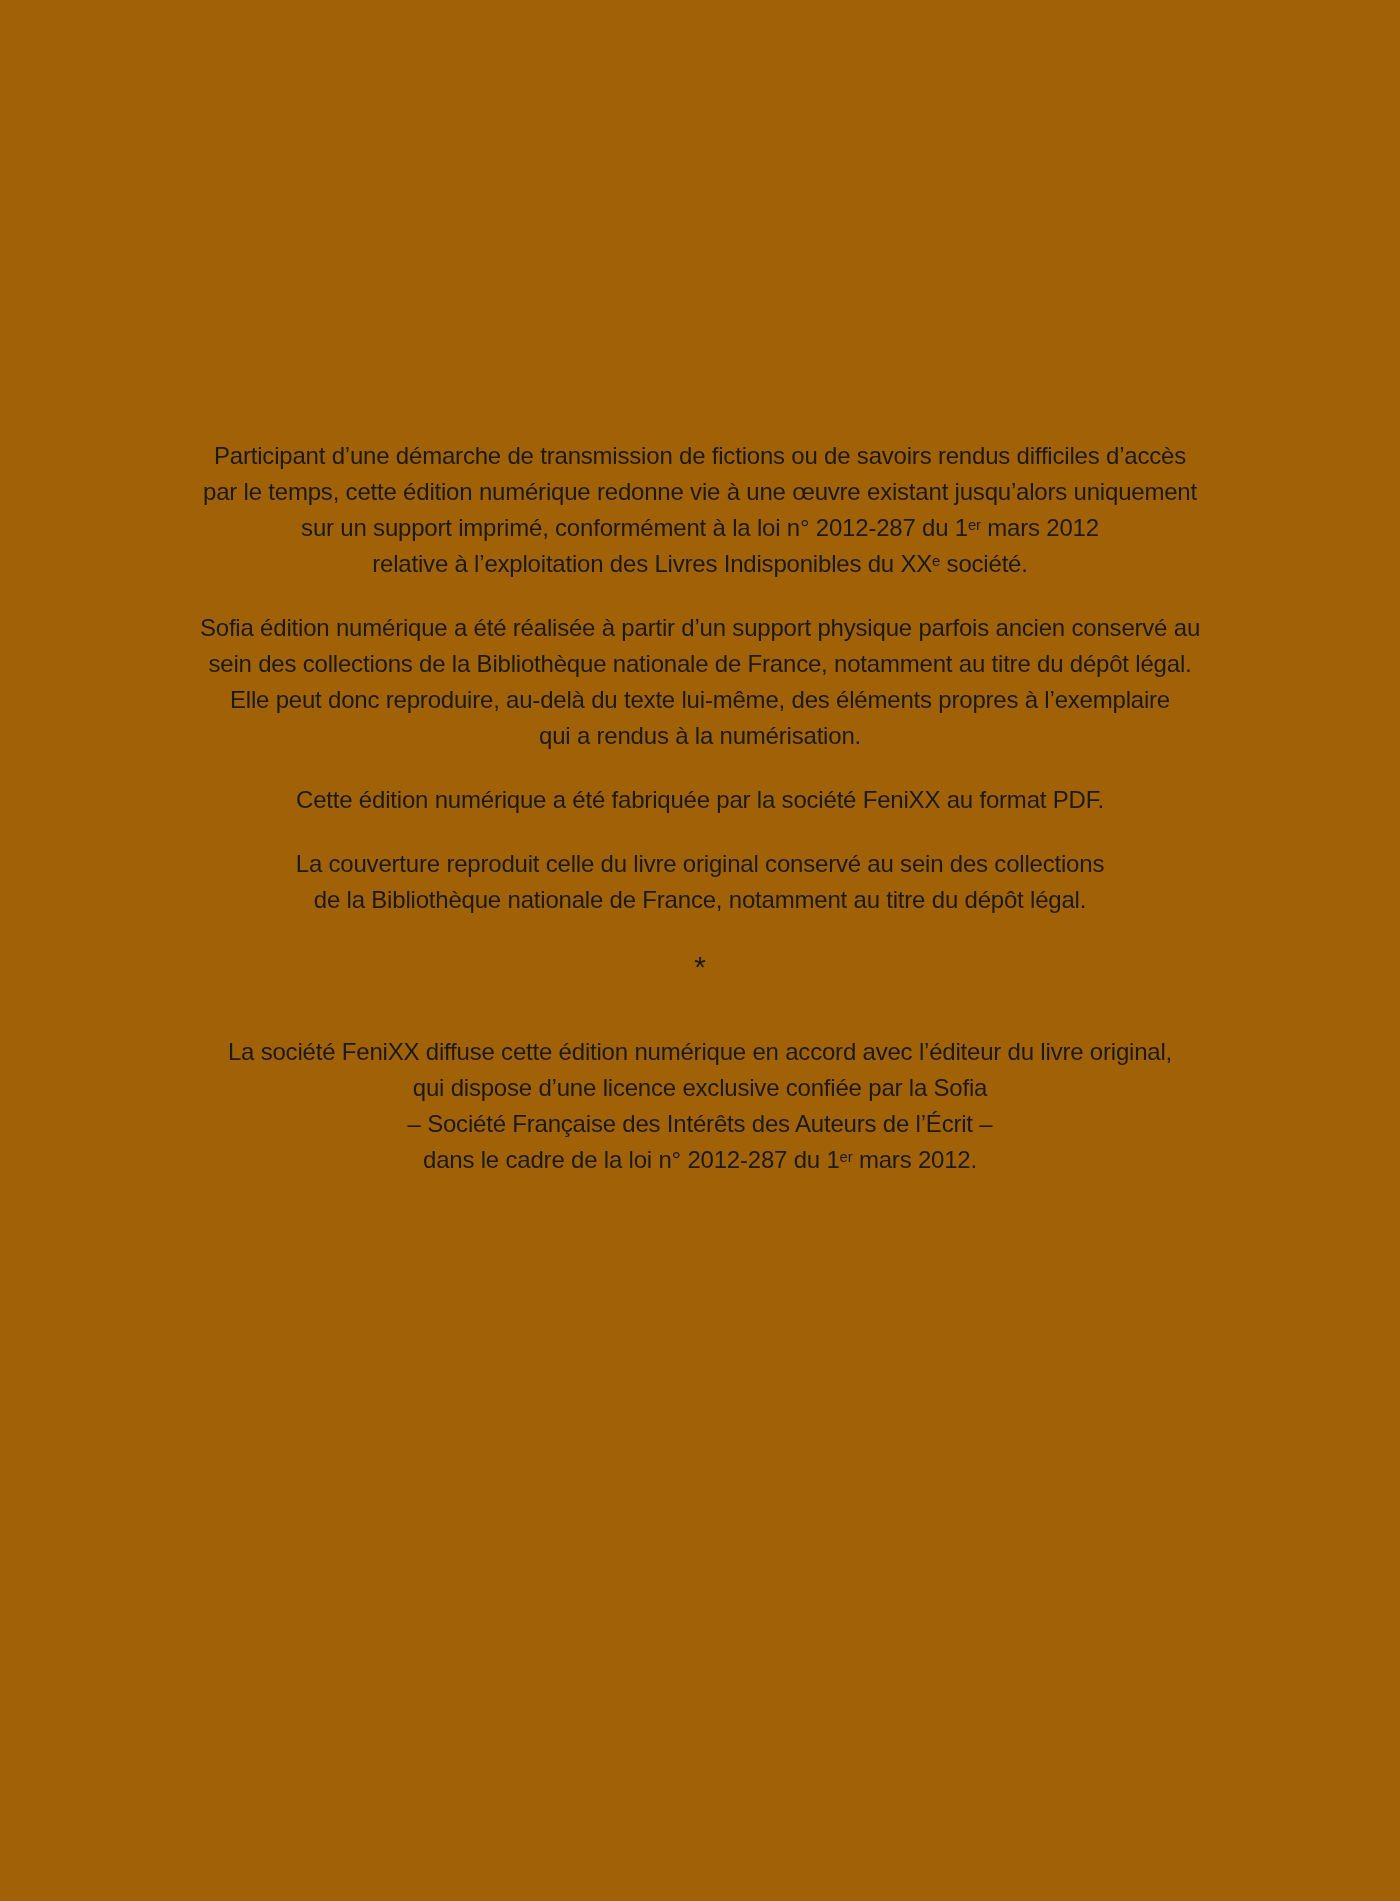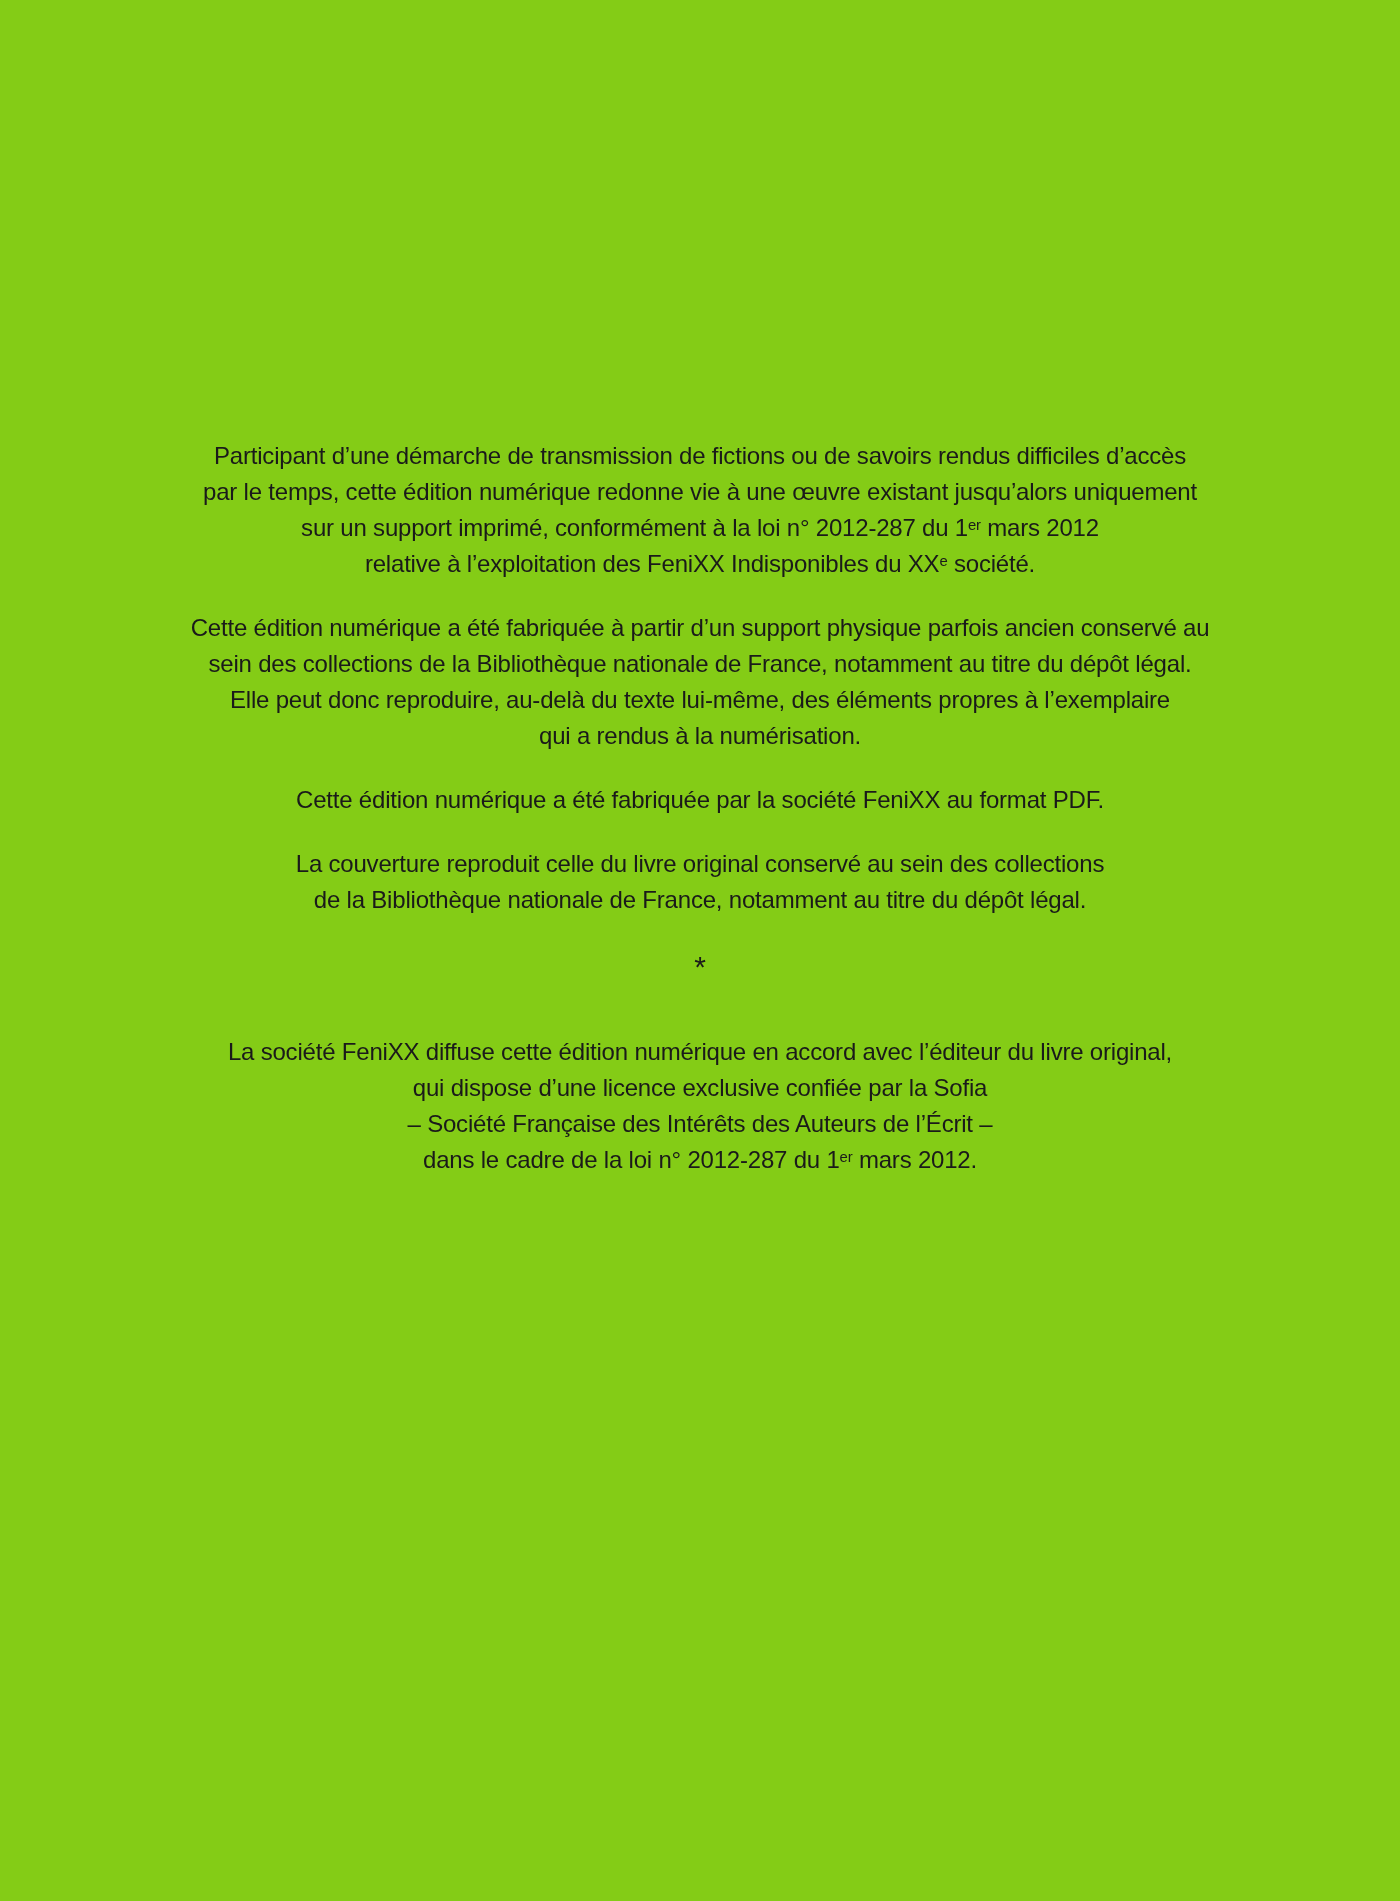--- a/index.html
+++ b/index.html
@@ -1,20 +1,20 @@
 <!DOCTYPE html>
 <html lang="fr"><head>
 <meta charset="utf-8">
 <style>
   html, body { margin: 0; padding: 0; background: #ffffff; }
   .page {
     position: relative;
     width: 1400px;
     height: 1901px;
-    background: #84cc16;
+    background: #a16207;
     font-family: "Liberation Sans", sans-serif;
     color: #1a1a1a;
     overflow: hidden;
   }
   .content {
     padding-top: 438px;
     text-align: center;
   }
   .para {
     font-size: 24px;
@@ -58,24 +58,24 @@
 <body>
 
 <div class="page">
   <div class="content">
 
     <div id="legal-text">
         <div class="para">
           <div class="line"><span>Participant d’une démarche de transmission de fictions ou de savoirs rendus difficiles d’accès</span></div>
           <div class="line"><span>par le temps, cette édition numérique redonne vie à une œuvre existant jusqu’alors uniquement</span></div>
           <div class="line"><span>sur un support imprimé, conformément à la loi n° 2012-287 du 1</span><sup class="sup">er</sup><span> mars 2012</span></div>
-          <div class="line"><span>relative à l’exploitation des FeniXX Indisponibles du XX</span><sup class="sup">e</sup><span> société.</span></div>
+          <div class="line"><span>relative à l’exploitation des Livres Indisponibles du XX</span><sup class="sup">e</sup><span> société.</span></div>
         </div>
         <div class="para">
-          <div class="line"><span>Cette édition numérique a été fabriquée à partir d’un support physique parfois ancien conservé au</span></div>
+          <div class="line"><span>Sofia édition numérique a été réalisée à partir d’un support physique parfois ancien conservé au</span></div>
           <div class="line"><span>sein des collections de la Bibliothèque nationale de France, notamment au titre du dépôt légal.</span></div>
           <div class="line"><span>Elle peut donc reproduire, au-delà du texte lui-même, des éléments propres à l’exemplaire</span></div>
           <div class="line"><span>qui a rendus à la numérisation.</span></div>
         </div>
         <div class="para">
           <div class="line"><span>Cette édition numérique a été fabriquée par la société FeniXX au format PDF.</span></div>
         </div>
         <div class="para">
           <div class="line"><span>La couverture reproduit celle du livre original conservé au sein des collections</span></div>
           <div class="line"><span>de la Bibliothèque nationale de France, notamment au titre du dépôt légal.</span></div>

